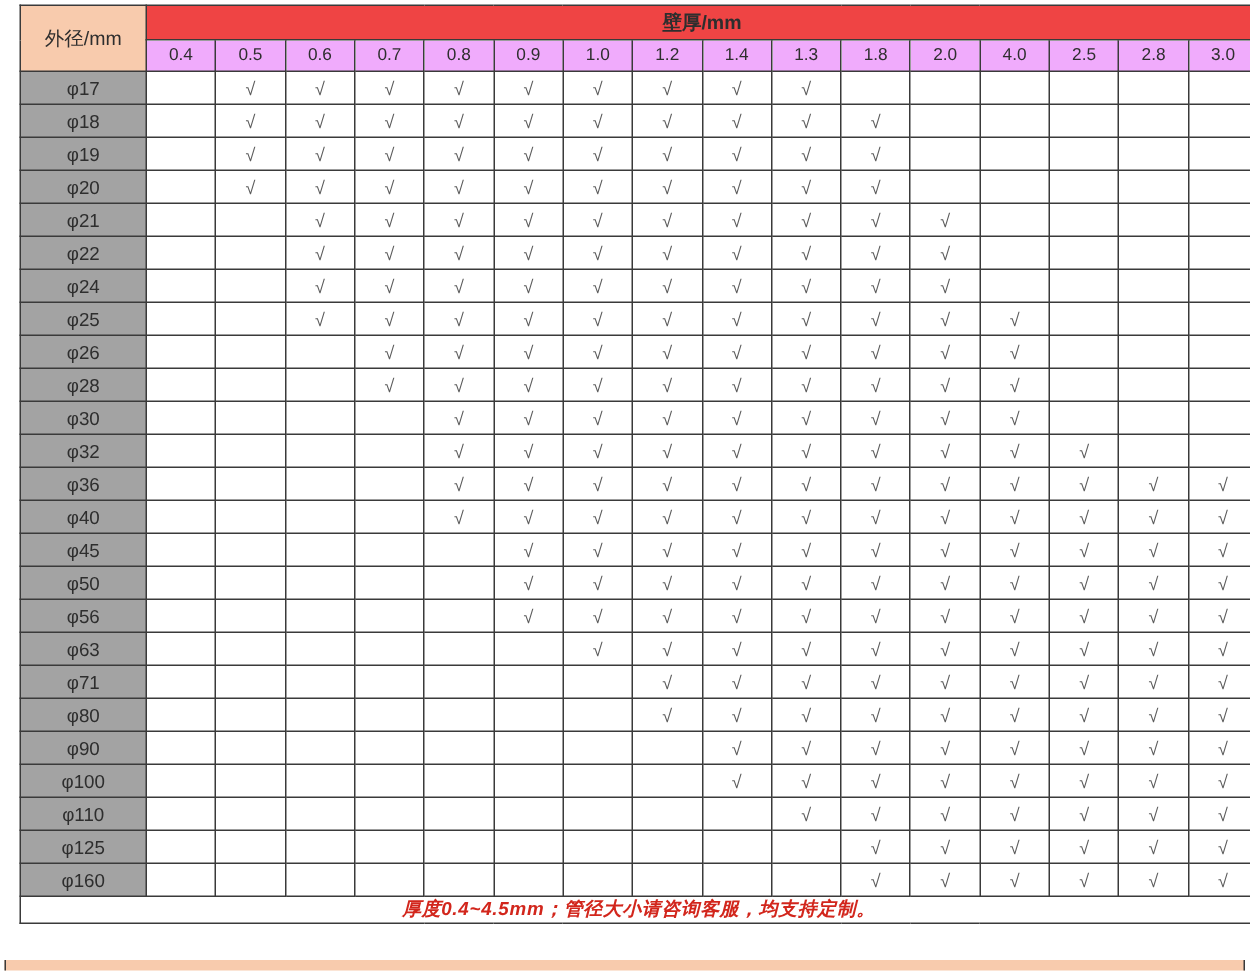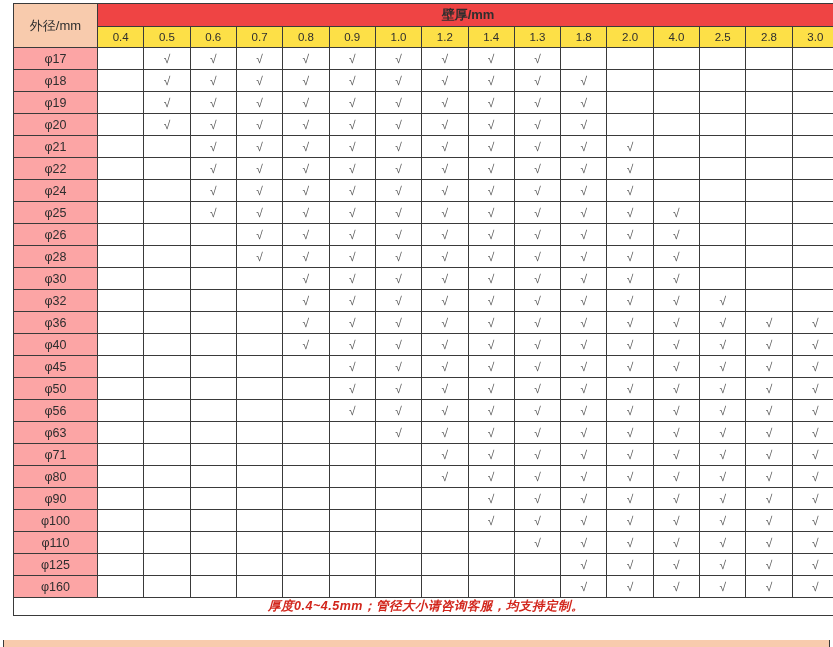--- a/index.html
+++ b/index.html
@@ -35,28 +35,28 @@
     color: #2e2e2e;
   }
   th.thick-span {
     background: #ef4444;
     height: 22px;
     font-size: 13px;
     font-weight: 700;
     color: #2e2e2e;
   }
   th.thick-val {
-    background: #fde047;
+    background: #f0abfc;
     height: 20px;
     font-size: 11.5px;
     font-weight: 400;
     color: #2e2e2e;
   }
   th.row-label {
-    background: #fca5a5;
+    background: #a3a3a3;
     height: 21px;
     font-size: 12.5px;
     font-weight: 400;
     color: #2e2e2e;
   }
   td.cell {
     background: #ffffff;
     height: 21px;
     font-size: 12px;
     color: #5c5c5c;

